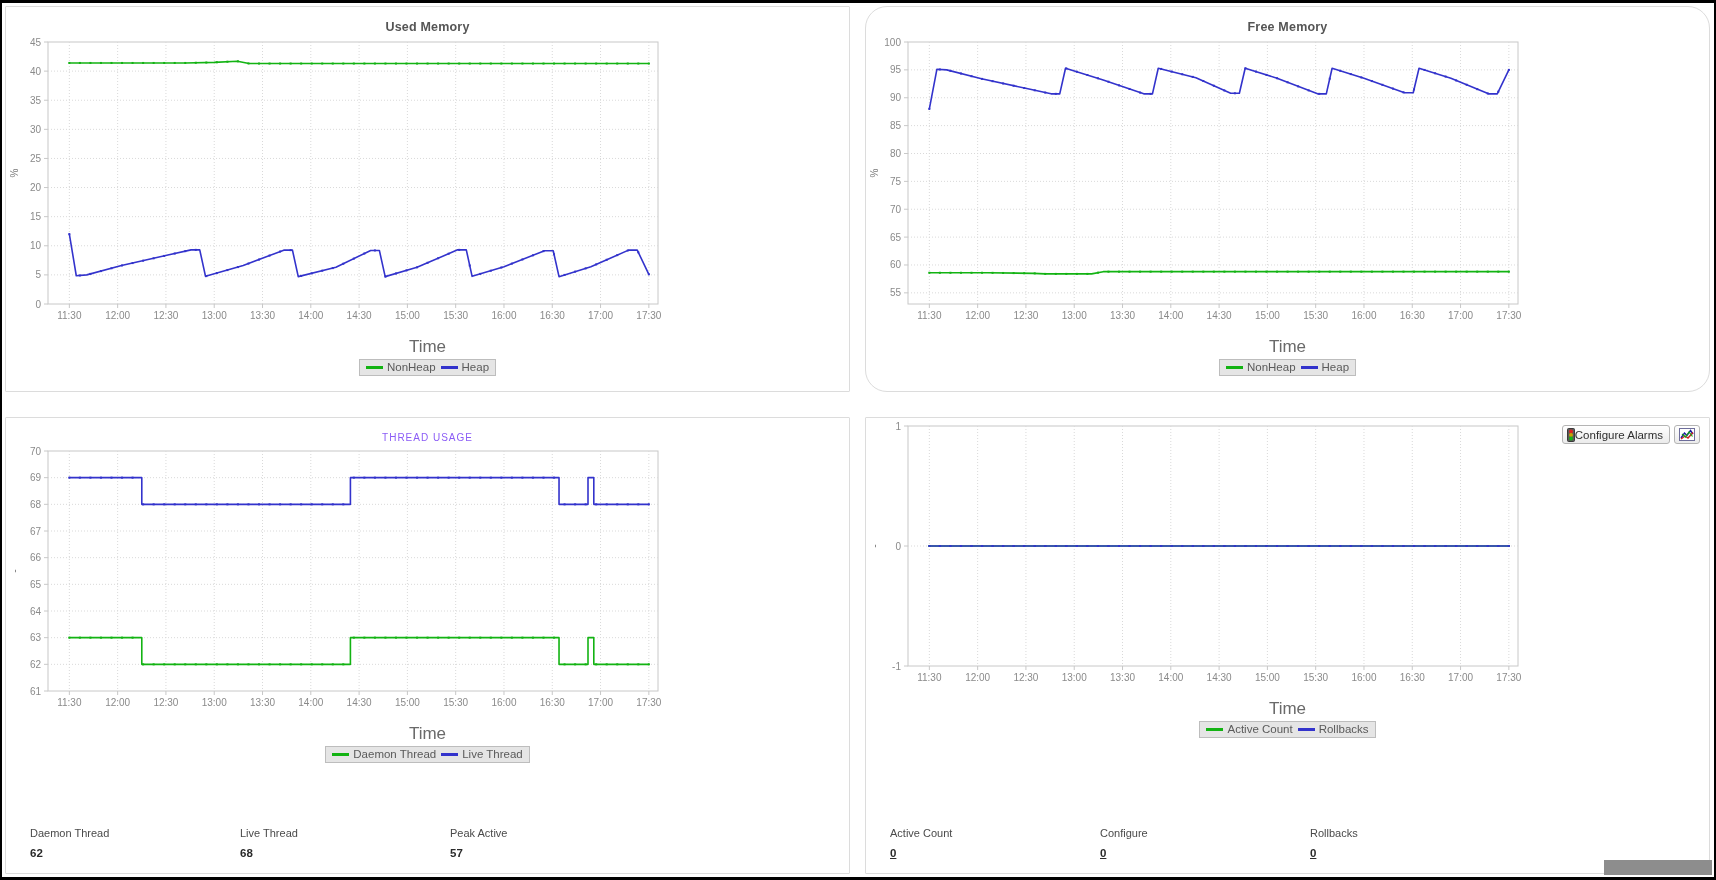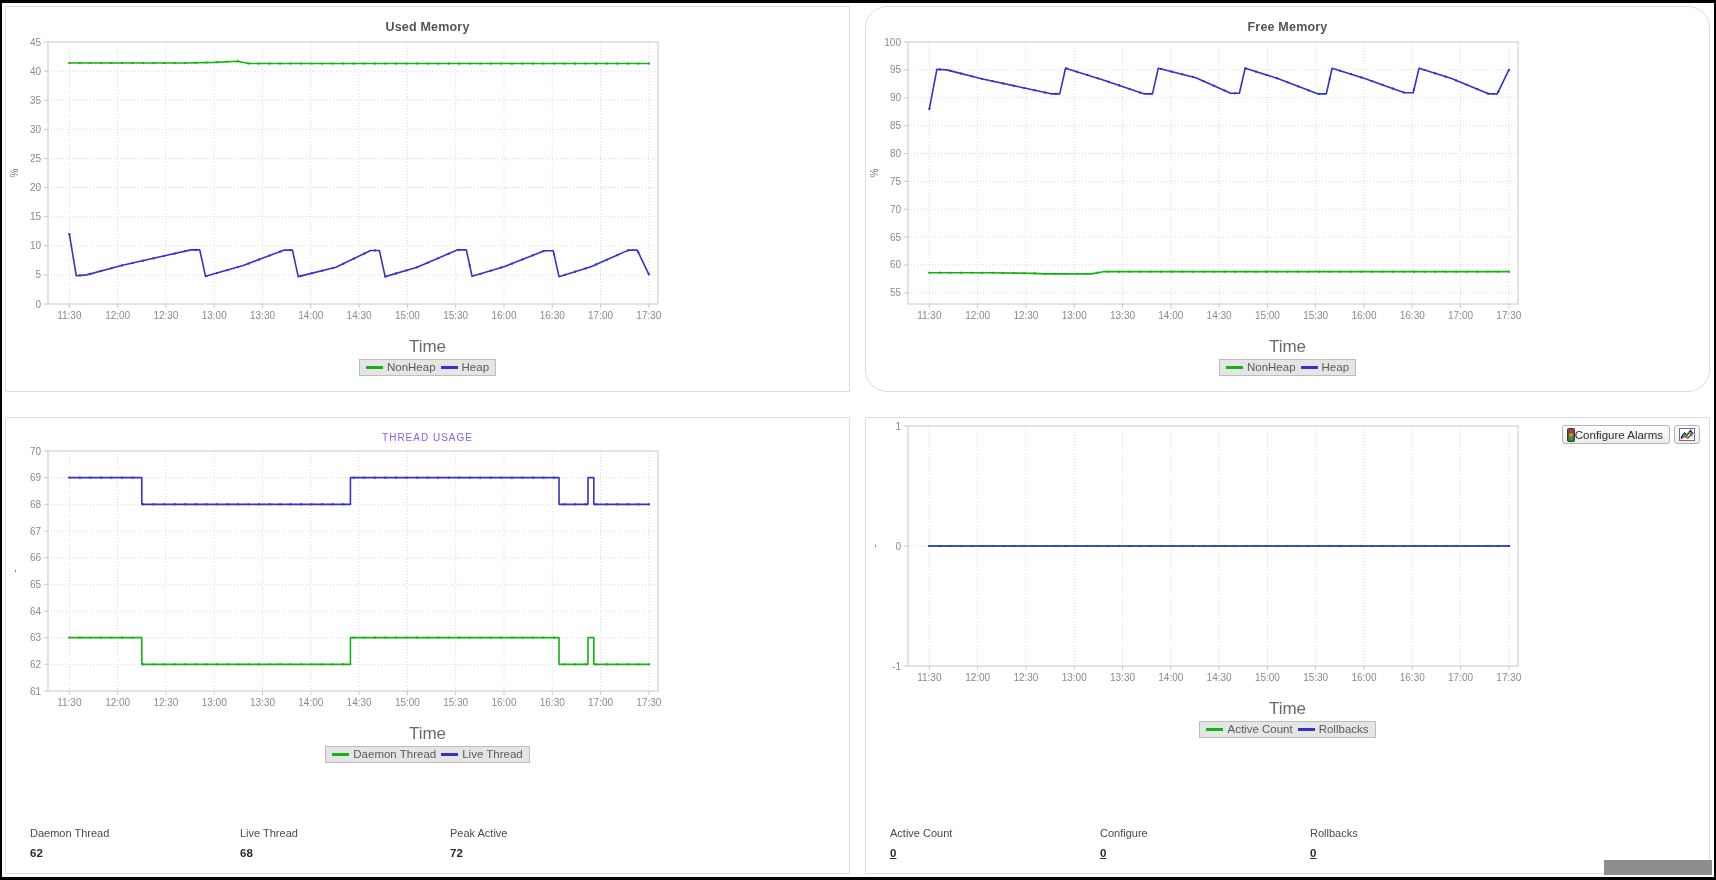--- a/index.html
+++ b/index.html
@@ -751,21 +751,21 @@
           <div class="stat-cell">
             <div class="stat-label">Daemon Thread</div>
             <div class="stat-value">62</div>
           </div>
           <div class="stat-cell">
             <div class="stat-label">Live Thread</div>
             <div class="stat-value">68</div>
           </div>
           <div class="stat-cell">
             <div class="stat-label">Peak Active</div>
-            <div class="stat-value">72</div>
+            <div class="stat-value">57</div>
           </div>
         </div>
       </div>
     </div>
 
     <div class="panel p-br">
       <div class="panel-inner">
         <div class="toolbar">
           <div class="tb-btn">
             <span style="display:inline-block;line-height:0">

